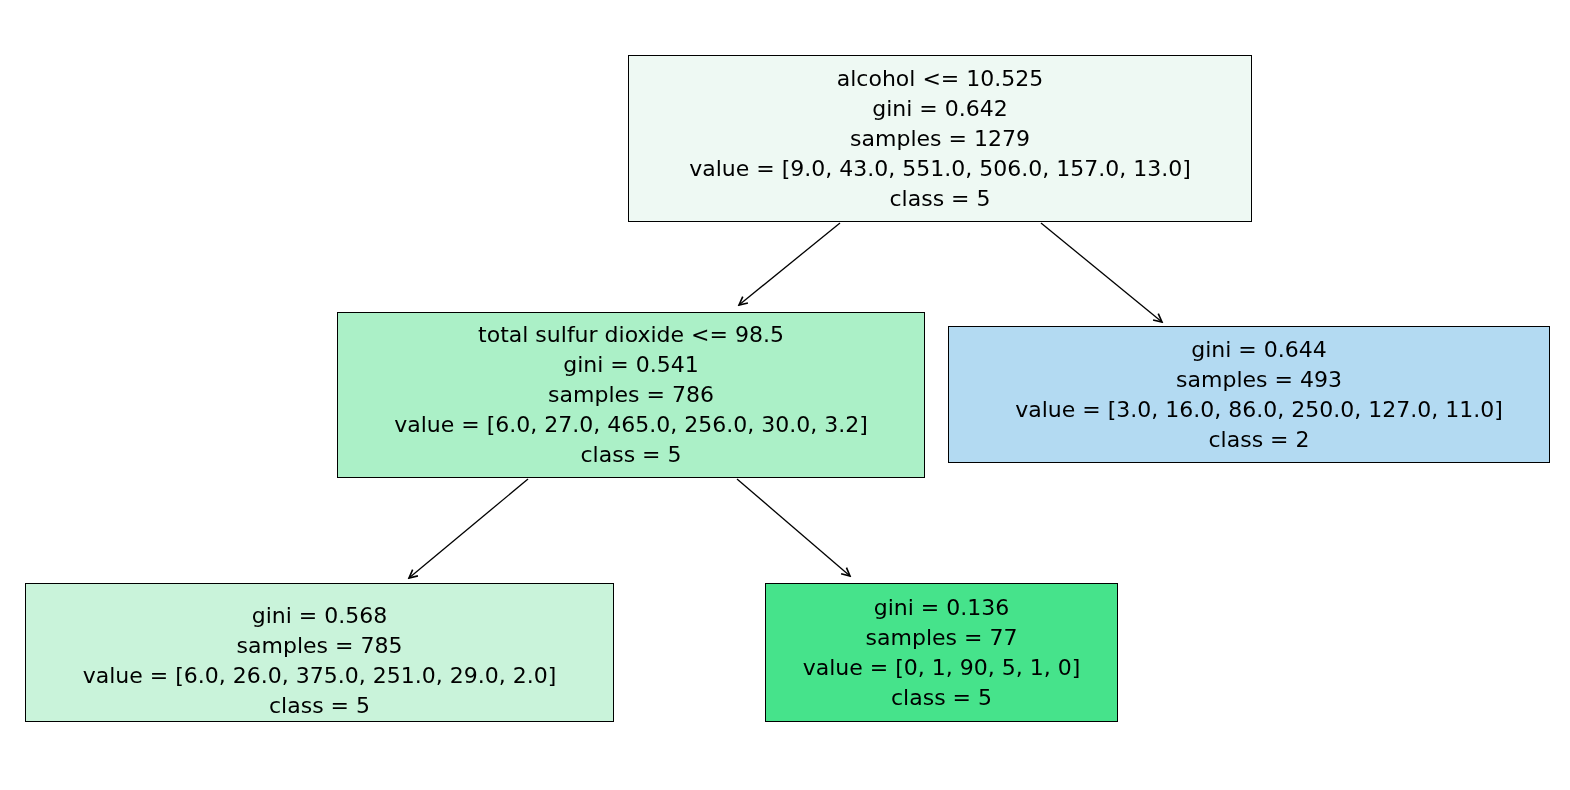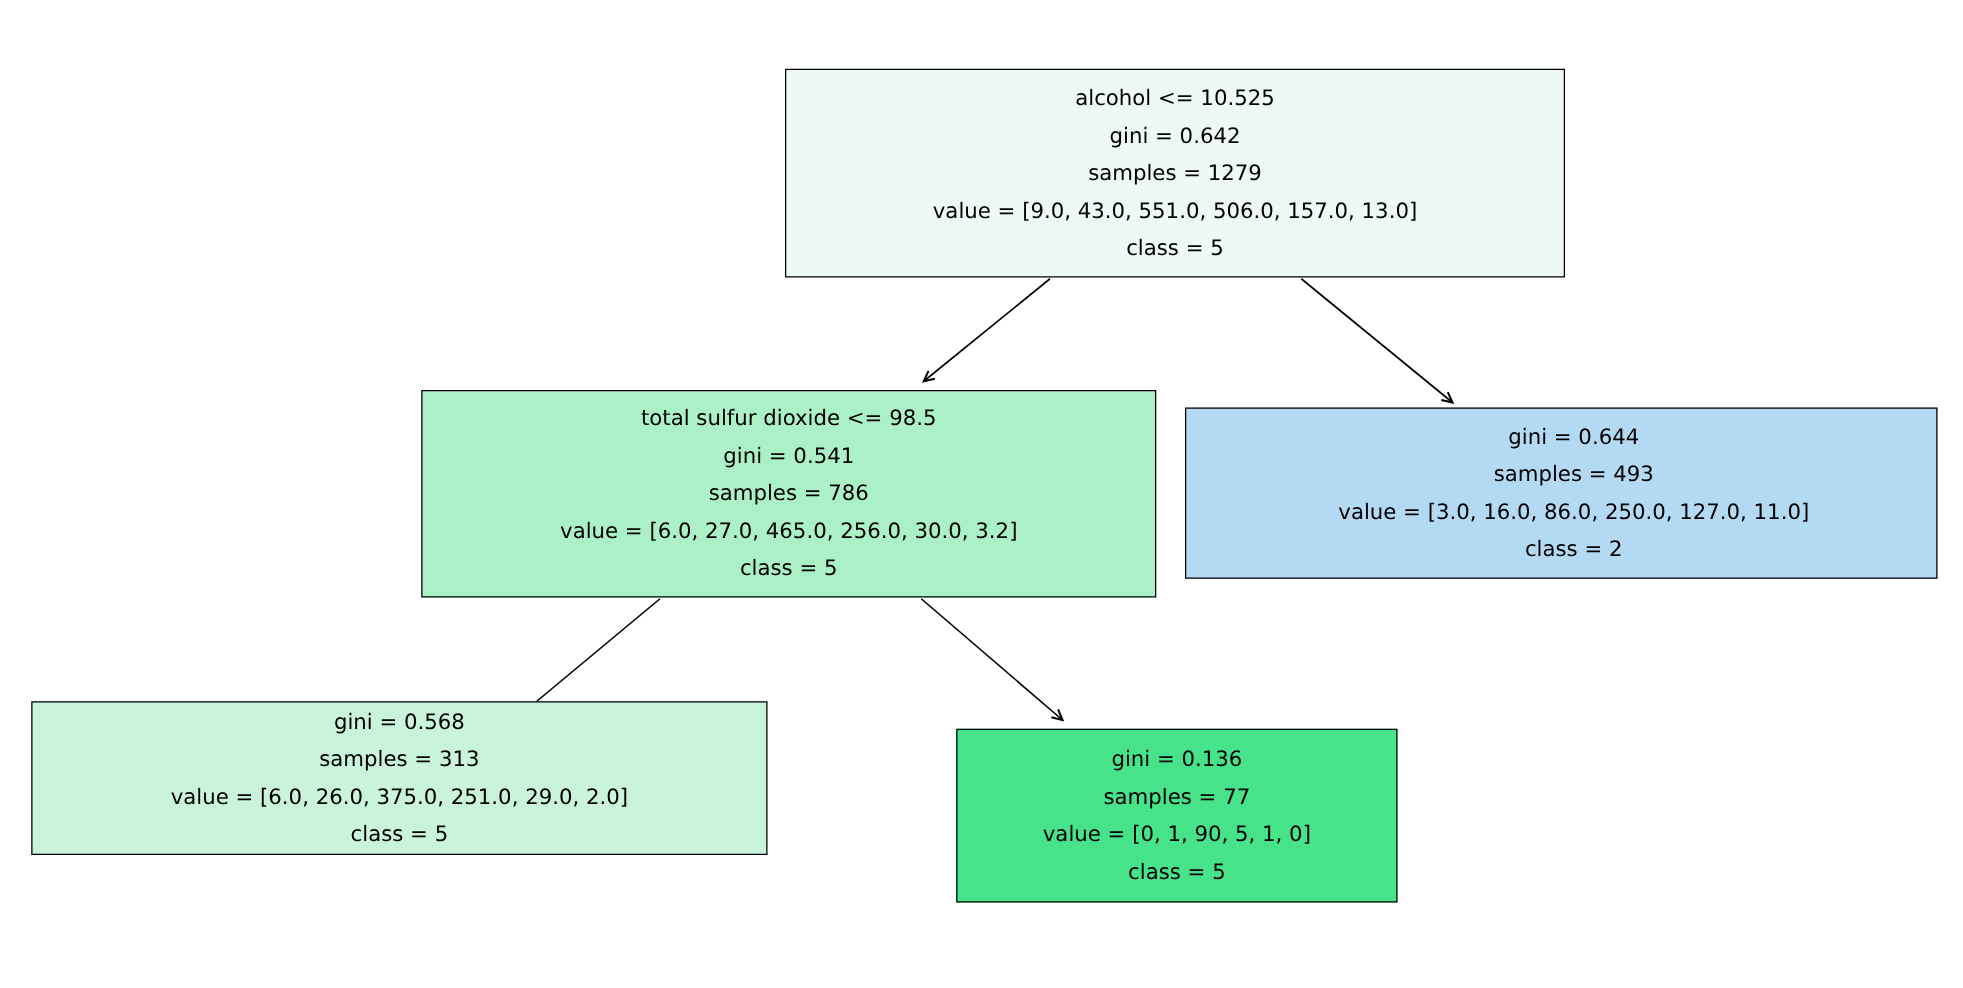--- a/index.html
+++ b/index.html
@@ -26,28 +26,28 @@
   .node {
     position: absolute;
     box-sizing: border-box;
     border: 1px solid #000000;
     display: flex;
     flex-direction: column;
     justify-content: center;
     align-items: center;
     text-align: center;
     color: #000000;
-    font-size: 17px;
+    font-size: 22px;
     line-height: 30px;
     white-space: nowrap;
   }
   #node-root  { left: 628px; top: 55px;  width: 624px; height: 167px; }
   #node-left  { left: 337px; top: 312px; width: 588px; height: 166px; }
   #node-right { left: 948px; top: 326px; width: 602px; height: 137px; padding-left: 20px; }
-  #node-ll    { left: 25px;  top: 561px; width: 589px; height: 123px; justify-content: flex-end; }
+  #node-ll    { left: 25px;  top: 583px; width: 589px; height: 139px; justify-content: flex-end; }
   #node-lr    { left: 765px; top: 583px; width: 353px; height: 139px; }
 </style>
 </head>
 <body>
 
 <div class="canvas">
 
   <svg class="edges" width="1570" height="790" viewBox="0 0 1570 790" xmlns="http://www.w3.org/2000/svg">
     <defs>
       <marker id="arrowhead" viewBox="0 0 10 10" refX="8.5" refY="5" markerWidth="9" markerHeight="9" orient="auto">
@@ -78,21 +78,21 @@
 
   <div class="node" id="node-right" style="background-color:#b3daf2">
     <div>gini = 0.644</div>
     <div>samples = 493</div>
     <div>value = [3.0, 16.0, 86.0, 250.0, 127.0, 11.0]</div>
     <div>class = 2</div>
   </div>
 
   <div class="node" id="node-ll" style="background-color:#c9f3da">
     <div>gini = 0.568</div>
-    <div>samples = 313</div>
+    <div>samples = 785</div>
     <div>value = [6.0, 26.0, 375.0, 251.0, 29.0, 2.0]</div>
     <div>class = 5</div>
   </div>
 
   <div class="node" id="node-lr" style="background-color:#46e38b">
     <div>gini = 0.136</div>
     <div>samples = 77</div>
     <div>value = [0, 1, 90, 5, 1, 0]</div>
     <div>class = 5</div>
   </div>

